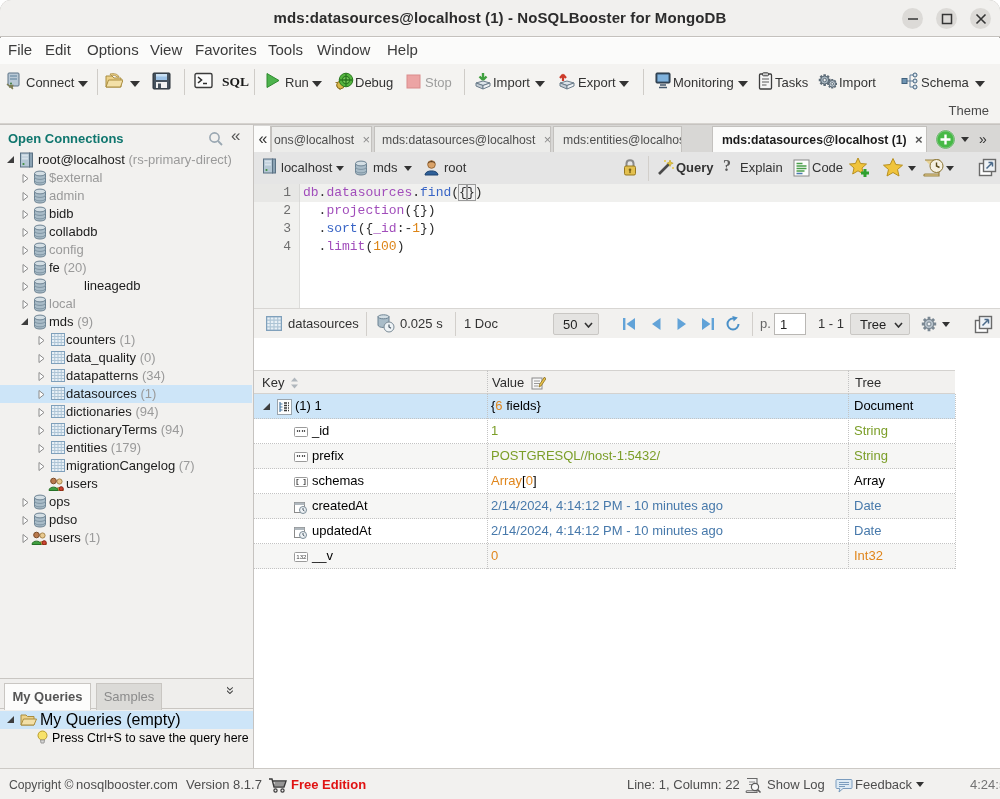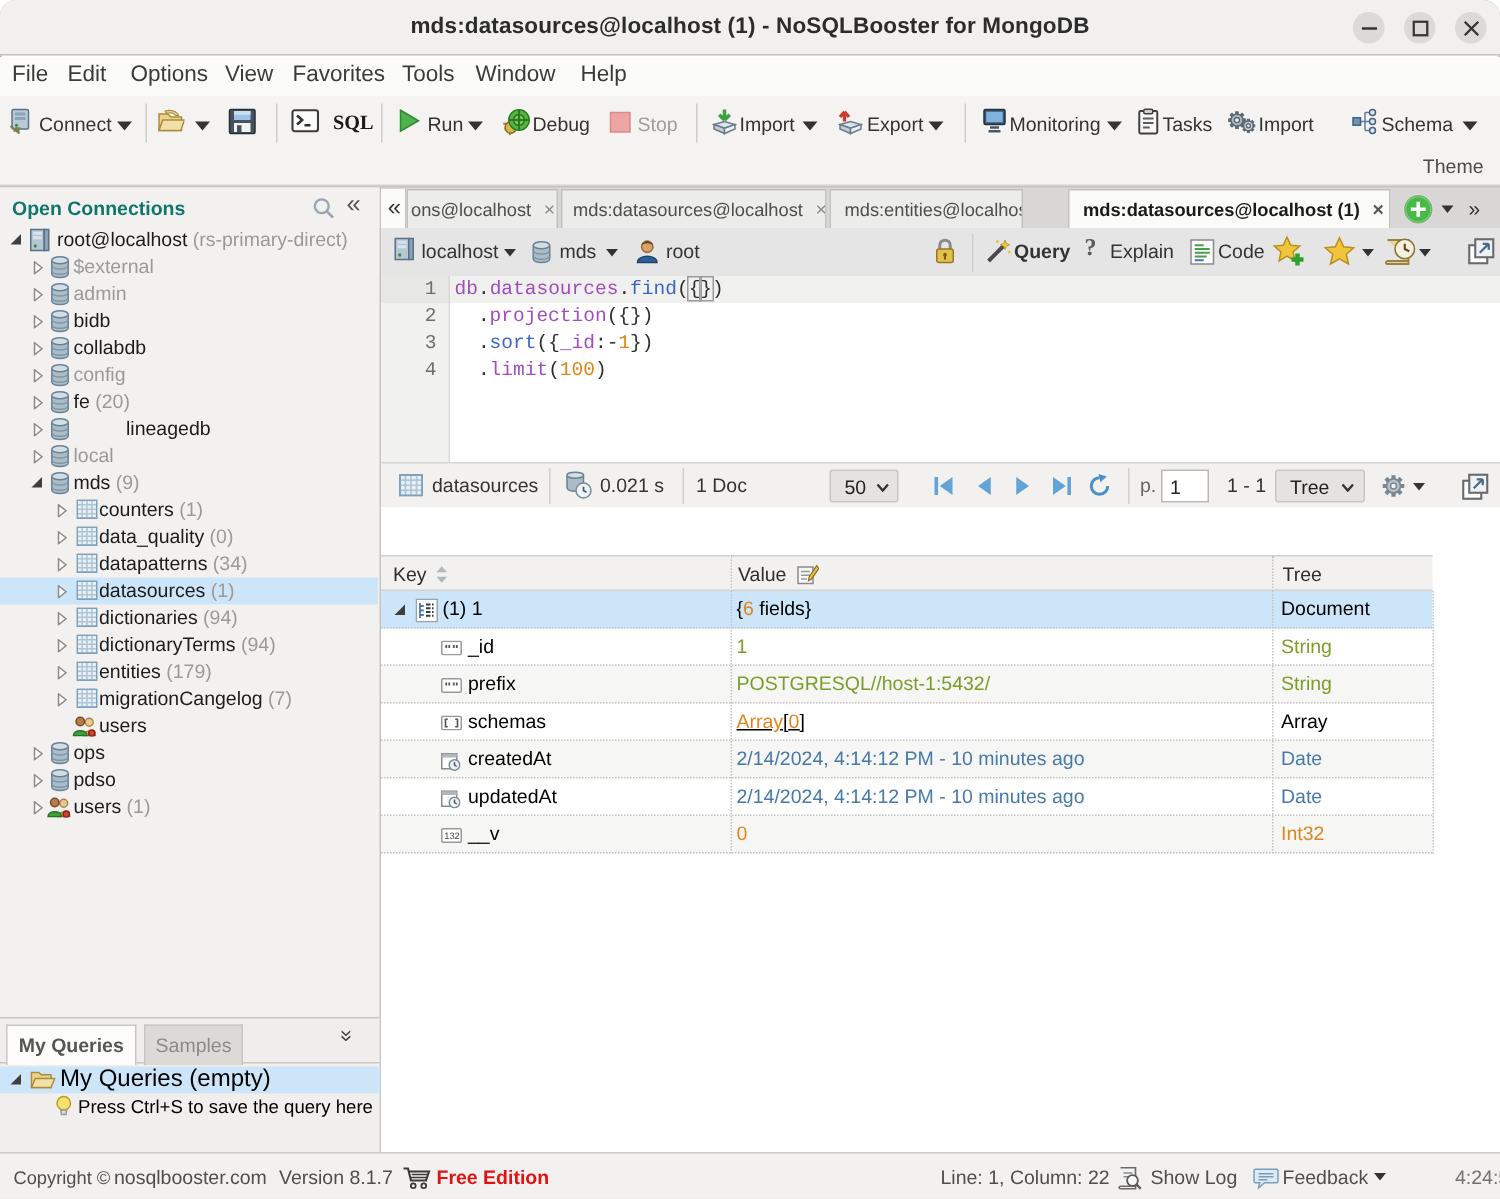--- a/index.html
+++ b/index.html
@@ -572,21 +572,21 @@
           <use href="#colicon"></use>
         </svg>
     <span class="lbl abs" style="left:34px;">datasources</span>
     <span class="rsep abs" style="left:112px;"></span>
     <svg class="abs" style="left:122px;top:5px;" width="19" height="19" viewBox="0 0 19 19">
           <path d="M2 2.5 L2 11 C2 12.5 4.5 13.5 7.5 13.5 C10.5 13.5 13 12.5 13 11 L13 2.5" fill="#a9bcc8" stroke="#6c8292"></path>
           <ellipse cx="7.5" cy="2.8" rx="5.5" ry="2" fill="#d3dee4" stroke="#6c8292"></ellipse>
           <circle cx="13" cy="13" r="5" fill="#eef3f6" stroke="#7a8a96"></circle>
           <path d="M13 10.5 L13 13 L15 14.2" stroke="#4a5a66" stroke-width="1.2" fill="none"></path>
         </svg>
-    <span class="lbl abs" style="left:146px;">0.021 s</span>
+    <span class="lbl abs" style="left:146px;">0.025 s</span>
     <span class="rsep abs" style="left:201px;"></span>
     <span class="lbl abs" style="left:210px;">1 Doc</span>
     <div class="ddown" style="left:299px;top:4px;width:46px;height:22px;">
           <span style="position:absolute;left:9px;top:3px;">50</span>
           <svg style="position:absolute;right:5px;top:8px;" width="9" height="6" viewBox="0 0 9 6">
             <path d="M1 1 L4.5 5 L8 1" stroke="#333" stroke-width="1.6" fill="none"></path>
           </svg>
         </div>
     <svg class="abs" style="left:368px;top:8px;" width="14" height="14" viewBox="0 0 14 14">
           <rect x="1" y="1" width="2.4" height="12" fill="#62a3d8"></rect>
@@ -680,21 +680,21 @@
           <span class="abs" style="left:58px;">prefix</span>
           <span class="abs vgreen" style="left:237px;">POSTGRESQL//host-1:5432/</span>
           <span class="abs vgreen" style="left:600px;">String</span>
         </div>
     <div class="tr" style="left:0;top:131px;width:701px;">
           <svg class="ic" style="left:40px;top:8px;" width="14" height="10" viewBox="0 0 14 10">
             <rect x="0.5" y="0.5" width="13" height="9" rx="1" fill="#fff" stroke="#9a9a9a"></rect>
             <path d="M4.5 2.5 L3 2.5 L3 7.5 L4.5 7.5 M9.5 2.5 L11 2.5 L11 7.5 L9.5 7.5" stroke="#555" stroke-width="1.1" fill="none"></path>
           </svg>
           <span class="abs" style="left:58px;">schemas</span>
-          <span class="abs" style="left:237px;text-decoration:underline;"><span class="vorange">Array</span>[<span class="vorange">0</span>]</span>
+          <span class="abs" style="left:237px;"><span class="vorange">Array</span>[<span class="vorange">0</span>]</span>
           <span class="abs" style="left:600px;">Array</span>
         </div>
     <div class="tr stripe" style="left:0;top:156px;width:701px;">
           <svg class="ic" style="left:40px;top:7px;" width="13" height="13" viewBox="0 0 13 13">
             <rect x="0.5" y="1.5" width="10" height="10" fill="#fff" stroke="#8a8a8a"></rect>
             <rect x="0.5" y="1.5" width="10" height="2.5" fill="#b0b8be"></rect>
             <circle cx="9" cy="9" r="3.5" fill="#eef2f5" stroke="#7a8a96"></circle>
             <path d="M9 7 L9 9 L10.5 10" stroke="#4a5a66" stroke-width="1" fill="none"></path>
           </svg>
           <span class="abs" style="left:58px;">createdAt</span>

